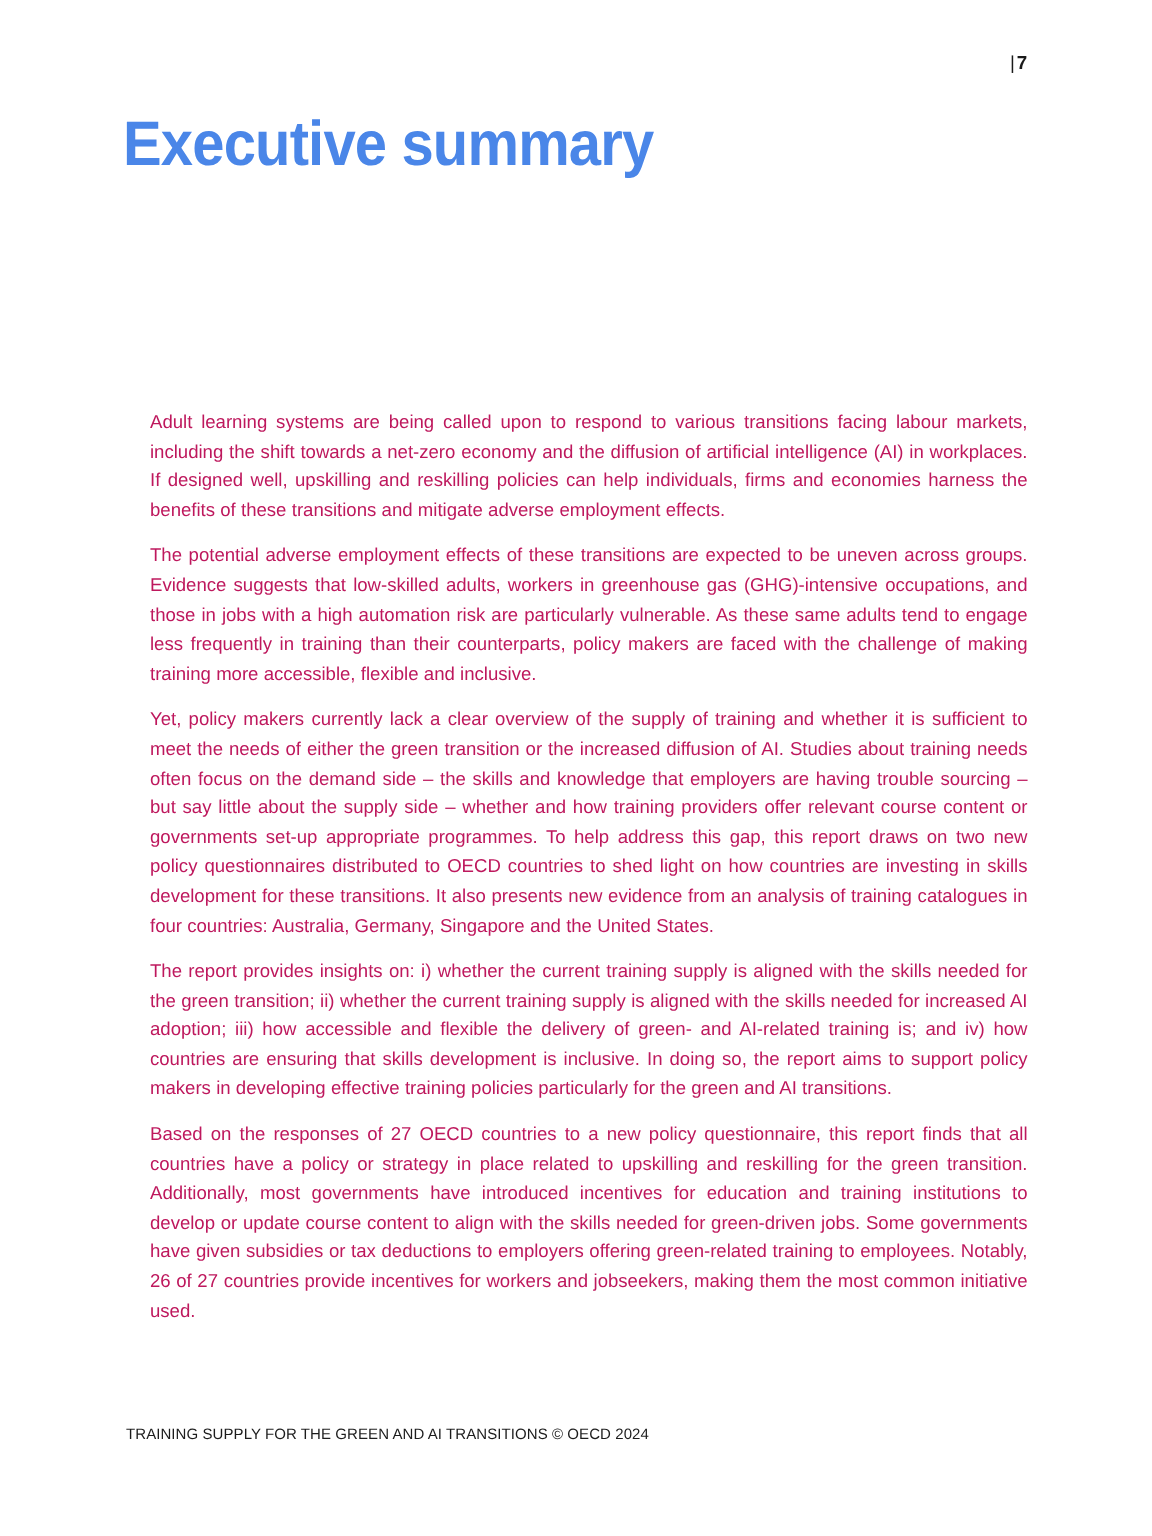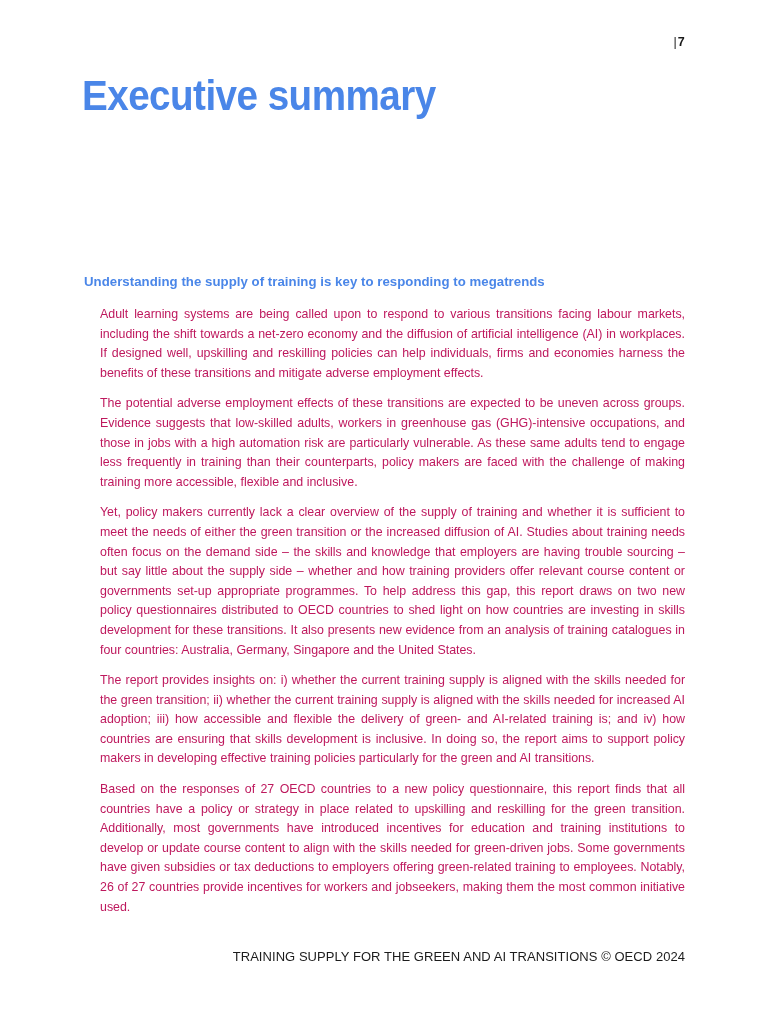--- a/index.html
+++ b/index.html
@@ -97,42 +97,40 @@
   p.body-text:last-child {
     margin-bottom: 0;
   }
 
   
   .page-footer {
     position: absolute;
     left: 84px;
     top: 950px;
     width: 601px;
-    font-size: 13px;
+    font-size: 10px;
     color: #1c1c1c;
     letter-spacing: 0.05px;
     line-height: 14px;
     white-space: nowrap;
-    text-align: right;
   }
 </style>
 </head>
 <body>
 
 <div class="page">
 
   <div class="page-header">
     <span class="bar">|</span><span>7</span>
   </div>
 
   <div class="chapter-title">Executive summary</div>
 
   <div class="content">
 
-    <h2 class="section-heading">Understanding the supply of training is key to responding to megatrends</h2>
 
     <p class="body-text">Adult learning systems are being called upon to respond to various transitions facing labour markets, including the shift towards a net-zero economy and the diffusion of artificial intelligence (AI) in workplaces. If designed well, upskilling and reskilling policies can help individuals, firms and economies harness the benefits of these transitions and mitigate adverse employment effects.</p>
     <p class="body-text">The potential adverse employment effects of these transitions are expected to be uneven across groups. Evidence suggests that low-skilled adults, workers in greenhouse gas (GHG)-intensive occupations, and those in jobs with a high automation risk are particularly vulnerable. As these same adults tend to engage less frequently in training than their counterparts, policy makers are faced with the challenge of making training more accessible, flexible and inclusive.</p>
     <p class="body-text">Yet, policy makers currently lack a clear overview of the supply of training and whether it is sufficient to meet the needs of either the green transition or the increased diffusion of AI. Studies about training needs often focus on the demand side – the skills and knowledge that employers are having trouble sourcing – but say little about the supply side – whether and how training providers offer relevant course content or governments set-up appropriate programmes. To help address this gap, this report draws on two new policy questionnaires distributed to OECD countries to shed light on how countries are investing in skills development for these transitions. It also presents new evidence from an analysis of training catalogues in four countries: Australia, Germany, Singapore and the United States.</p>
     <p class="body-text">The report provides insights on: i) whether the current training supply is aligned with the skills needed for the green transition; ii) whether the current training supply is aligned with the skills needed for increased AI adoption; iii) how accessible and flexible the delivery of green- and AI-related training is; and iv) how countries are ensuring that skills development is inclusive. In doing so, the report aims to support policy makers in developing effective training policies particularly for the green and AI transitions.</p>
 
 
     <p class="body-text">Based on the responses of 27 OECD countries to a new policy questionnaire, this report finds that all countries have a policy or strategy in place related to upskilling and reskilling for the green transition. Additionally, most governments have introduced incentives for education and training institutions to develop or update course content to align with the skills needed for green-driven jobs. Some governments have given subsidies or tax deductions to employers offering green-related training to employees. Notably, 26 of 27 countries provide incentives for workers and jobseekers, making them the most common initiative used.</p>
 
   </div>

